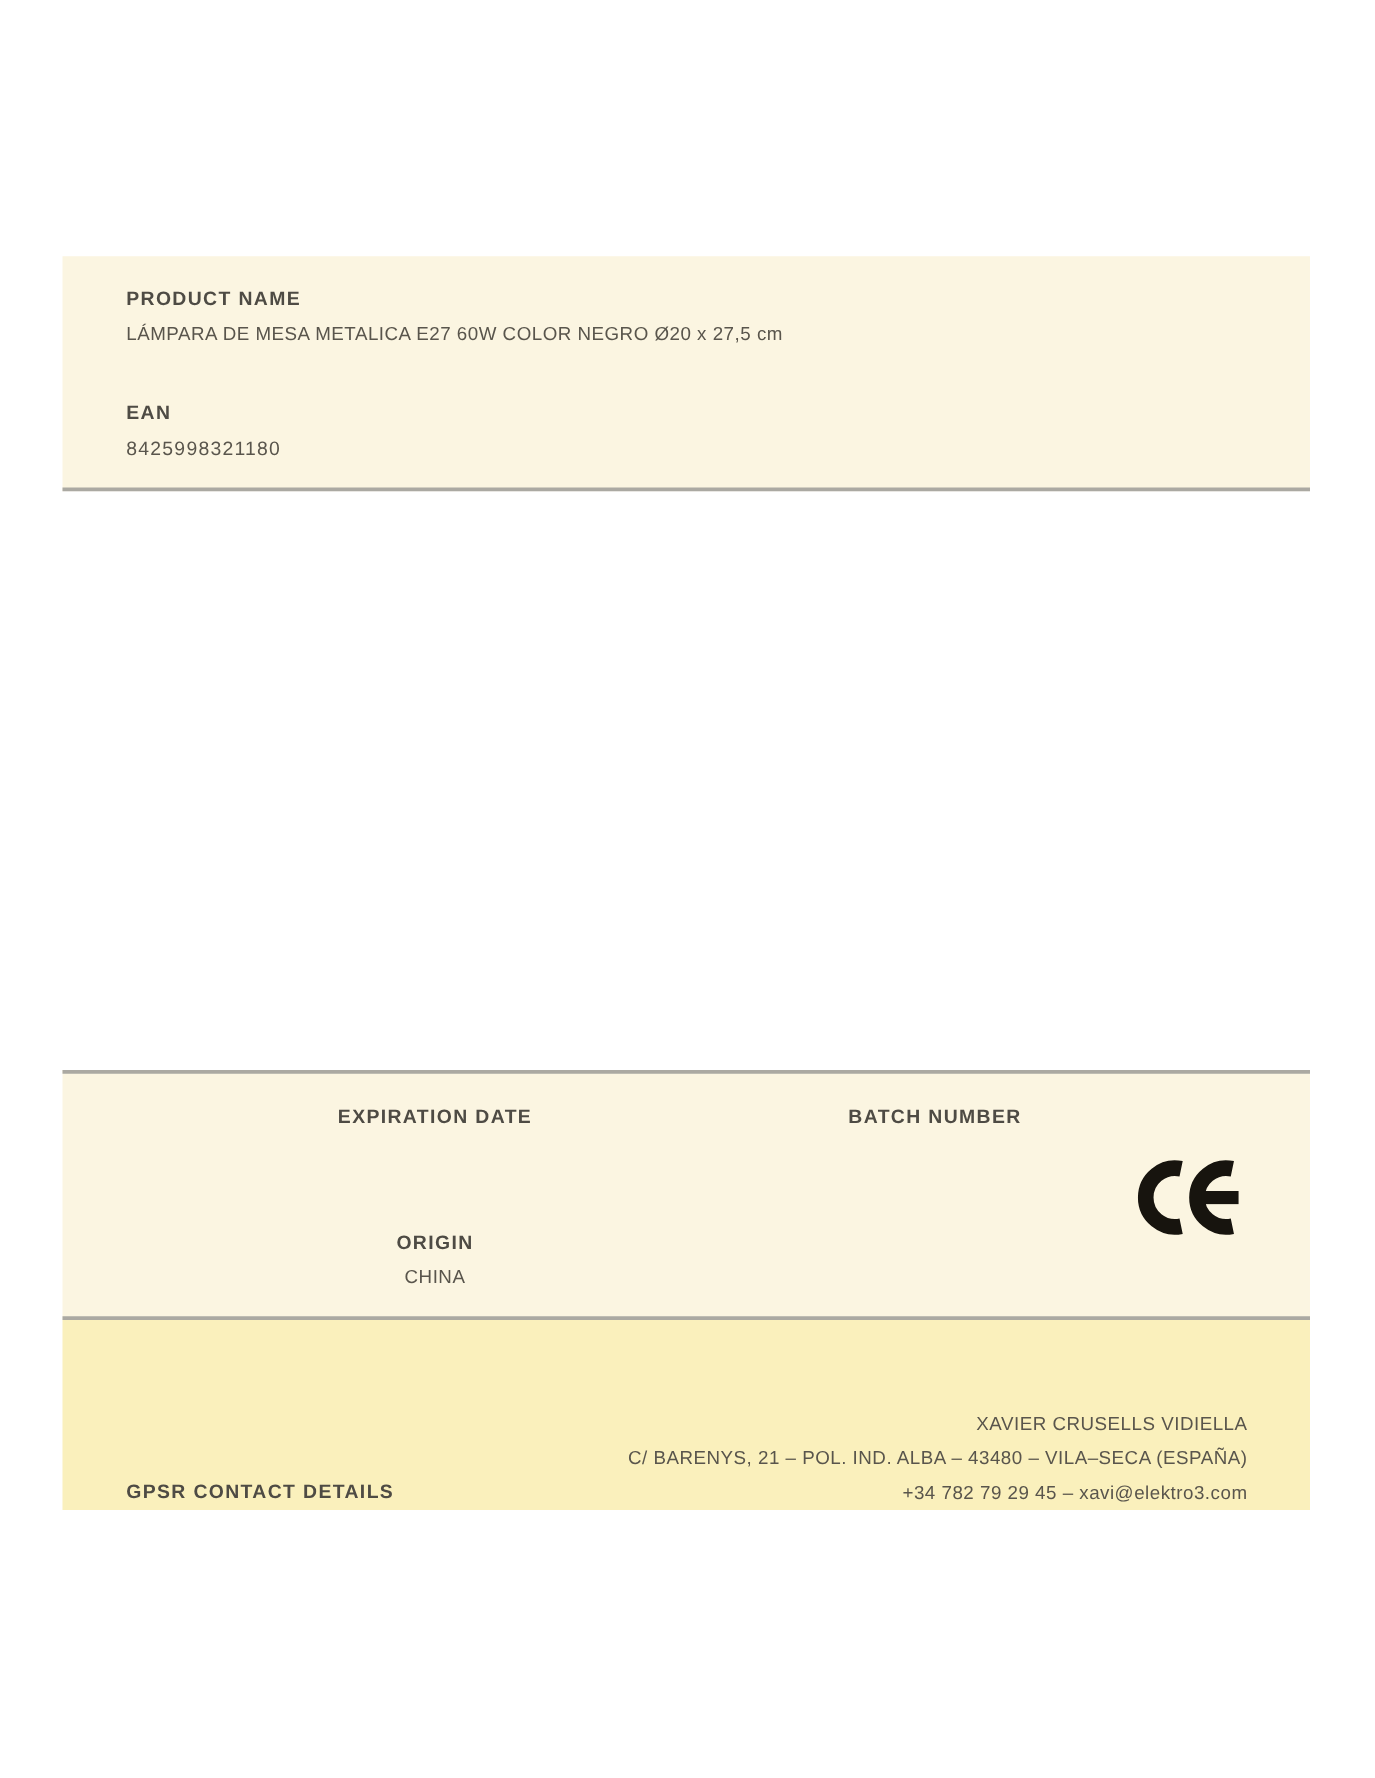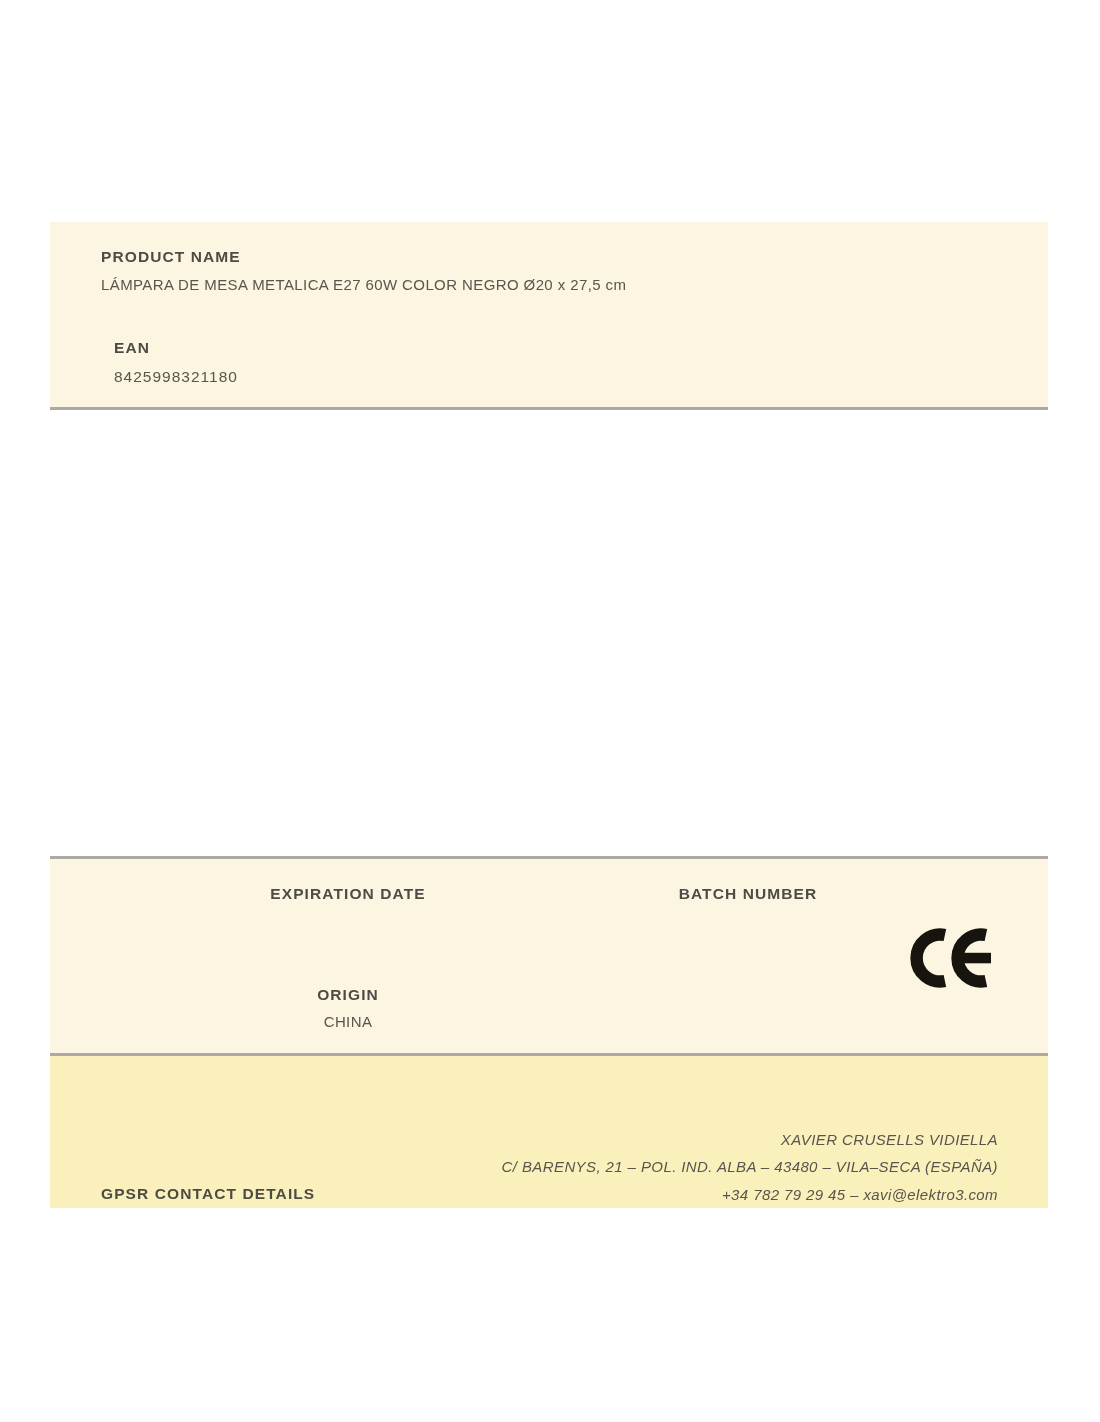--- a/index.html
+++ b/index.html
@@ -14,21 +14,21 @@
   }
 
   .panel {
     position: absolute;
     left: 50px;
     width: 998px;
     box-sizing: border-box;
   }
 
   .panel-product {
-    top: 222px;
+    top: 205px;
     height: 188px;
     background: #fbf5e1;
     border-bottom: 3px solid #aba9a2;
     padding: 27px 51px 0 51px;
   }
 
   .panel-trace {
     top: 856px;
     height: 200px;
     background: #fbf5e1;
@@ -56,21 +56,21 @@
   }
 
   .val {
     font-size: 15px;
     letter-spacing: 0.4px;
     color: #59554c;
     line-height: 16px;
   }
 
   .field-product .val { margin-top: 12px; }
-  .field-ean { margin-top: 47px; margin-left: 13px; }
+  .field-ean { margin-top: 47px; }
   .field-ean .val { margin-top: 13px; font-size: 15.5px; letter-spacing: 1px; }
 
   .trace-grid {
     display: grid;
     grid-template-columns: 400px 400px;
   }
   .tcell { text-align: center; }
   .tcell .val { margin-top: 11px; }
   .tcell.row2 { margin-top: 74px; }
   .val-empty { height: 0; overflow: hidden; }
@@ -83,21 +83,20 @@
     height: 60px;
   }
 
   .contact-left { line-height: 28px; }
   .contact-right {
     text-align: right;
     font-size: 15px;
     letter-spacing: 0.4px;
     color: #59554c;
     line-height: 27.5px;
-    font-style: italic;
   }
 </style>
 </head>
 <body>
 
 <div class="page">
 
   <section class="panel panel-product">
     <div class="field-product">
       <div class="lbl">PRODUCT NAME</div>

